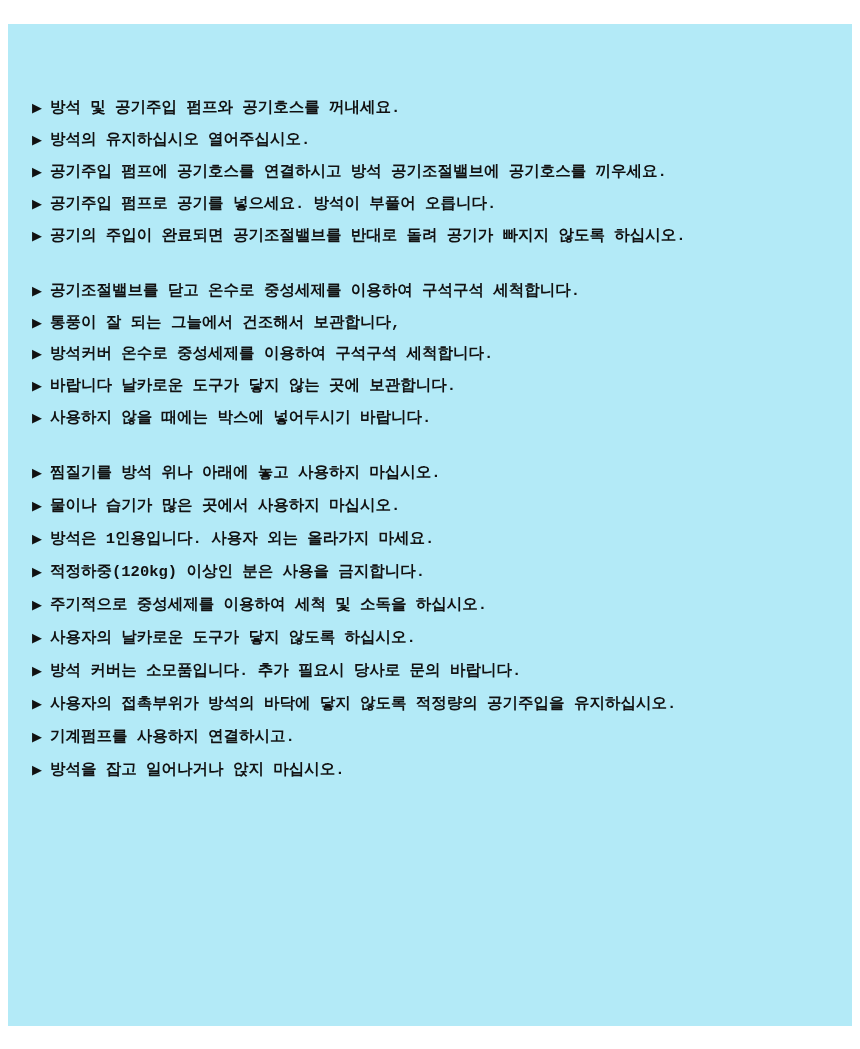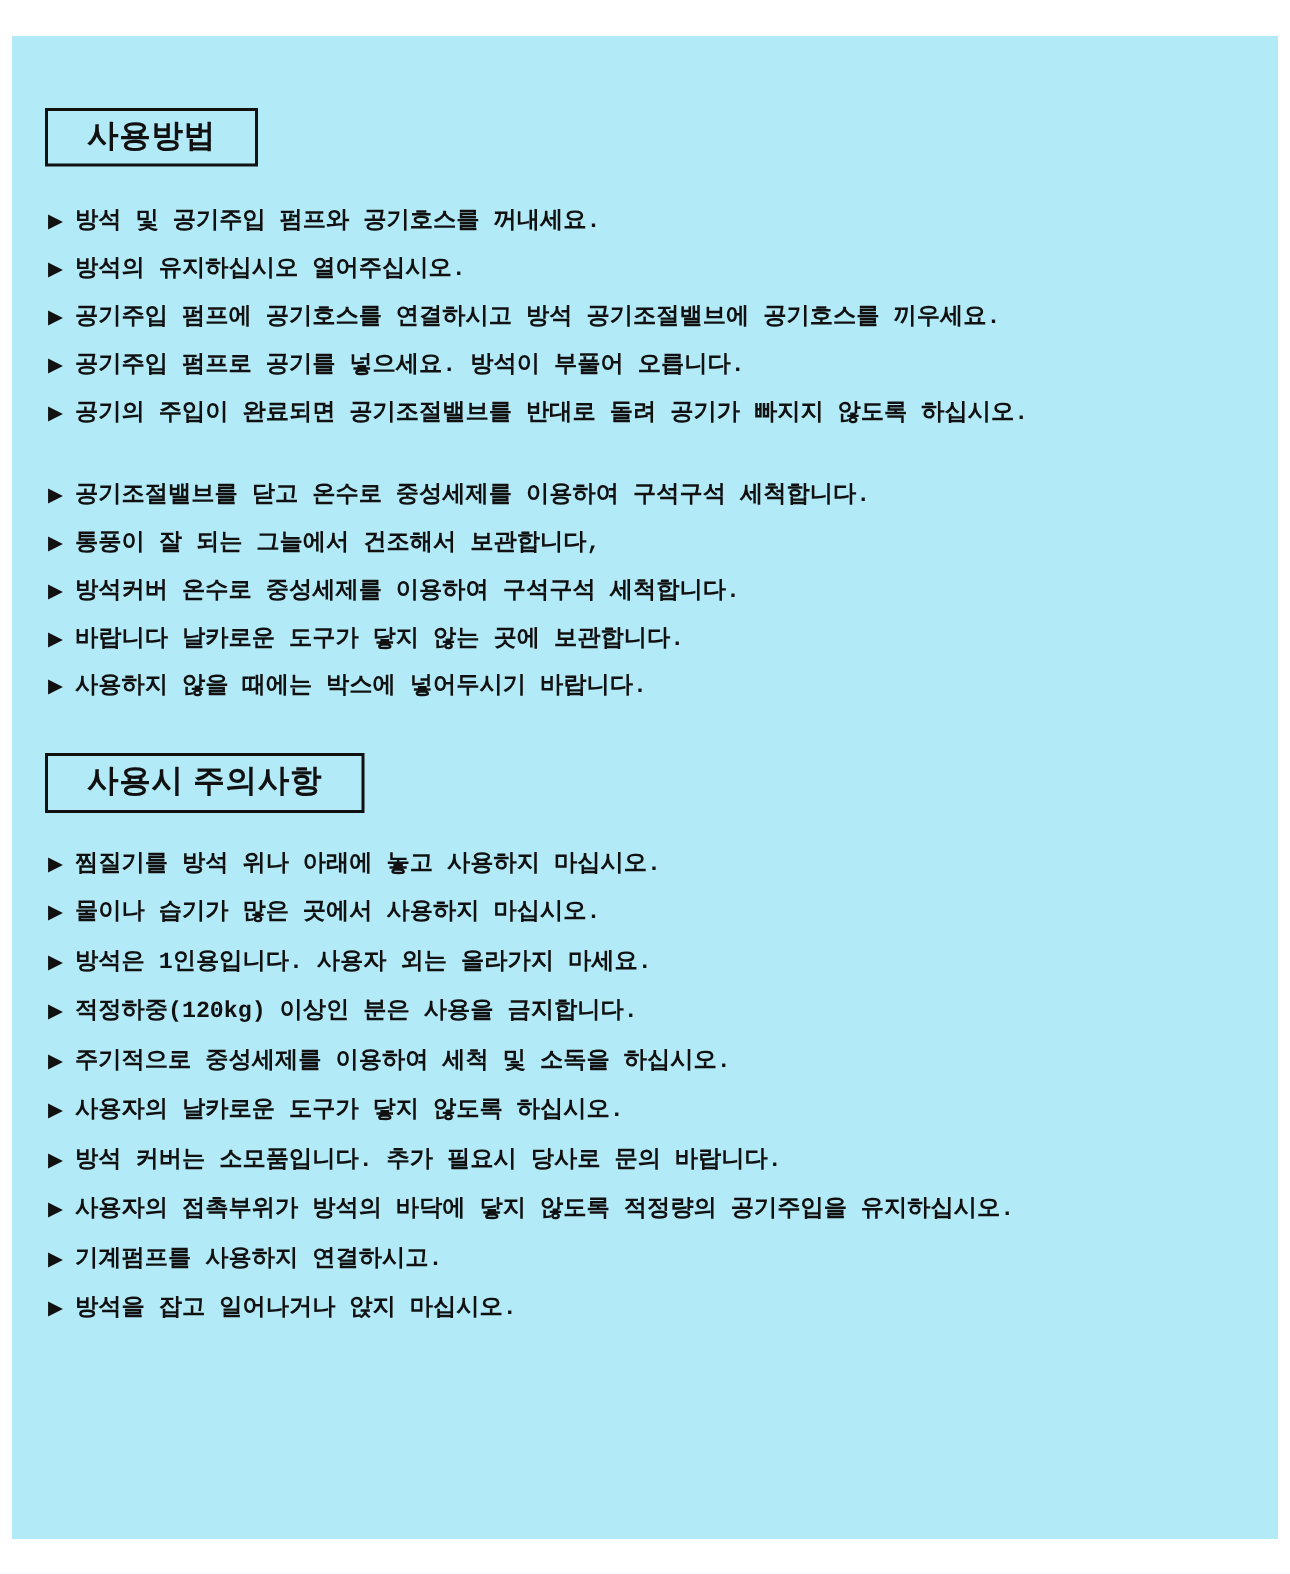--- a/index.html
+++ b/index.html
@@ -83,21 +83,20 @@
   .sec-caution .item { margin-bottom: 12px; }
 </style>
 </head>
 <body>
 
 <div class="page">
   <div class="panel">
     <div class="content">
 
       <div class="section sec-usage">
-        <div class="section-title">사용방법</div>
         <div class="items">
           <div class="item">
             <span class="bullet">▶</span>
             <span class="item-text">방석 및 공기주입 펌프와 공기호스를 꺼내세요.</span>
           </div>
           <div class="item">
             <span class="bullet">▶</span>
             <span class="item-text">방석의 유지하십시오 열어주십시오.</span>
           </div>
           <div class="item">
@@ -134,21 +133,20 @@
             <span class="item-text">바랍니다 날카로운 도구가 닿지 않는 곳에 보관합니다.</span>
           </div>
           <div class="item">
             <span class="bullet">▶</span>
             <span class="item-text">사용하지 않을 때에는 박스에 넣어두시기 바랍니다.</span>
           </div>
         </div>
       </div>
 
       <div class="section sec-caution">
-        <div class="section-title">사용시 주의사항</div>
         <div class="items">
           <div class="item">
             <span class="bullet">▶</span>
             <span class="item-text">찜질기를 방석 위나 아래에 놓고 사용하지 마십시오.</span>
           </div>
           <div class="item">
             <span class="bullet">▶</span>
             <span class="item-text">물이나 습기가 많은 곳에서 사용하지 마십시오.</span>
           </div>
           <div class="item">

